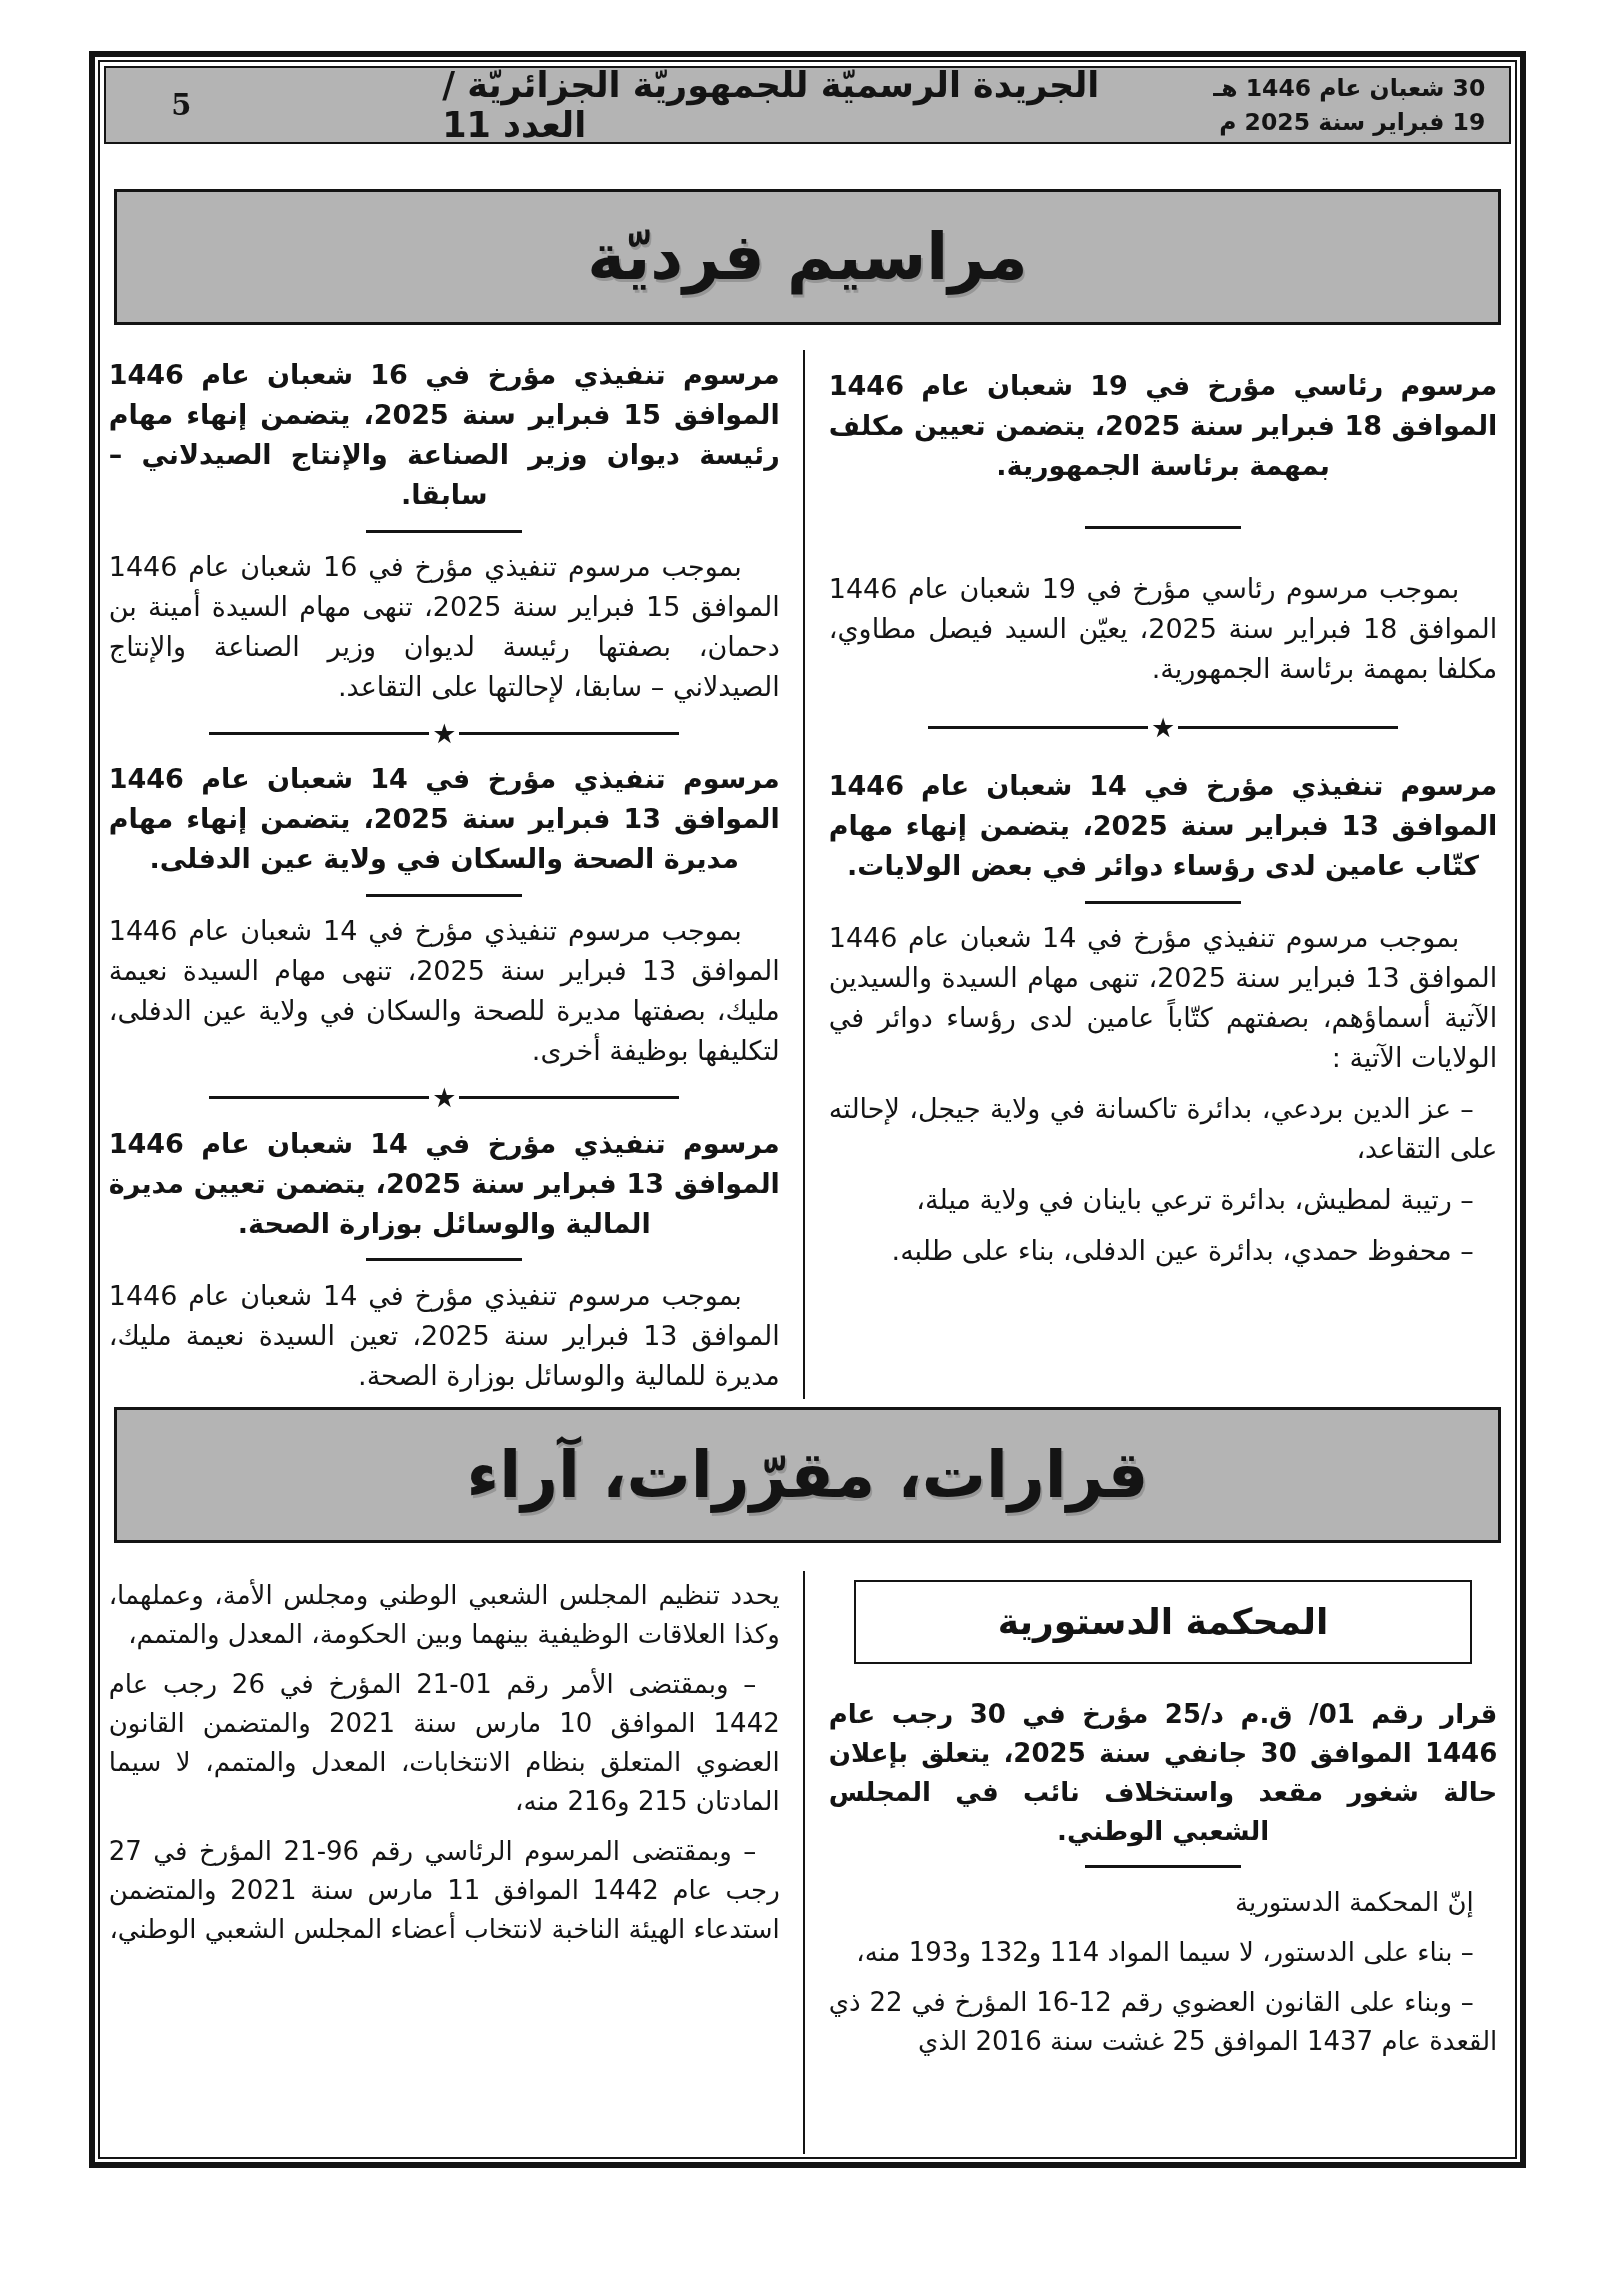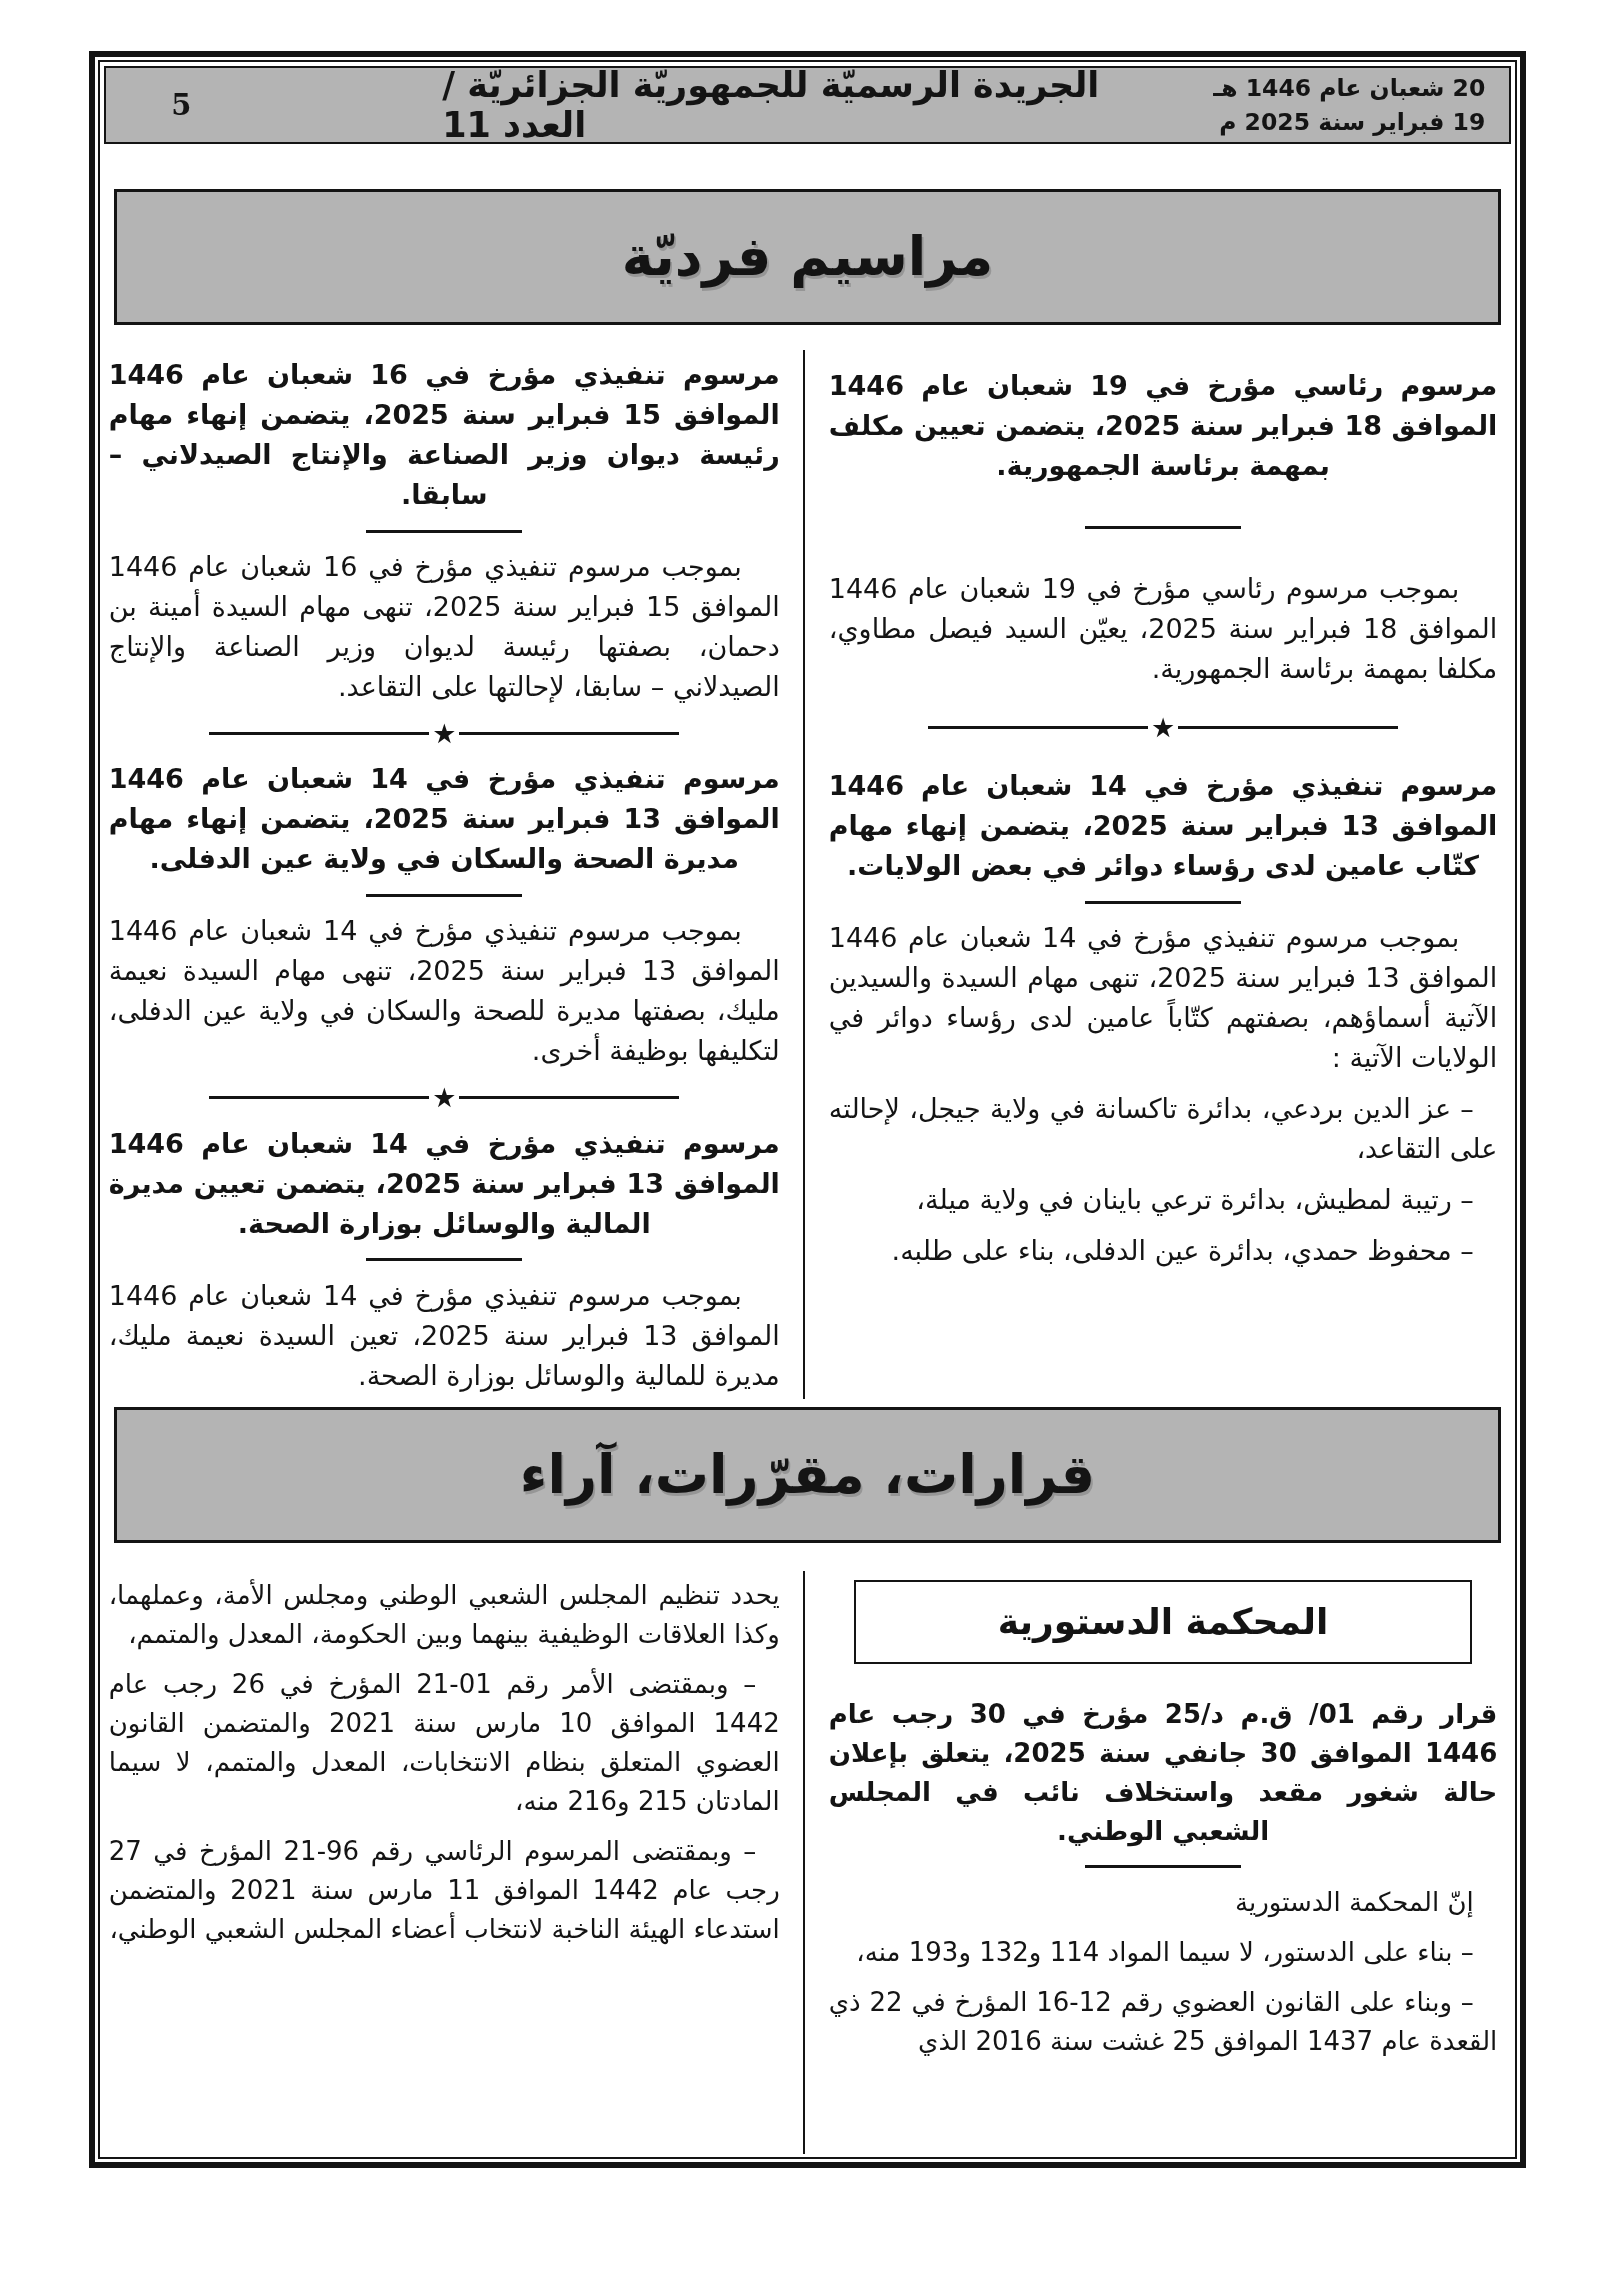--- a/index.html
+++ b/index.html
@@ -48,21 +48,21 @@
     font-weight: 700; font-size: 29px;
   }
 
   
   .banner {
     position: absolute; left: 14.5px; right: 14.5px; height: 136px;
     background: #b4b4b4;
     border: 3.6px solid #141414;
     box-sizing: border-box;
     display: flex; align-items: center; justify-content: center;
-    font-weight: 700; font-size: 54px;
+    font-weight: 700; font-size: 64px;
     text-shadow: 1.8px 2.7px 0 #969696;
     text-align: center;
   }
   .banner-1 { top: 127px; }
   .banner-2 { top: 1345px; }
 
   
   .cols {
     position: absolute; left: 0; right: 0;
     display: flex;
@@ -138,21 +138,21 @@
   }
 </style>
 </head>
 <body>
 
 <div class="frame">
   <div class="frame-inner">
 
     <div class="header-bar">
       <div class="hdr-dates">
-        <div>20 شعبان عام 1446 هـ</div>
+        <div>30 شعبان عام 1446 هـ</div>
         <div>19 فبراير سنة 2025 م</div>
       </div>
       <div class="hdr-title">الجريدة الرسميّة للجمهوريّة الجزائريّة / العدد 11</div>
       <div class="hdr-page">5</div>
     </div>
 
     <div class="banner banner-1">مراسيم فرديّة</div>
 
     <div class="cols cols-top">
 

